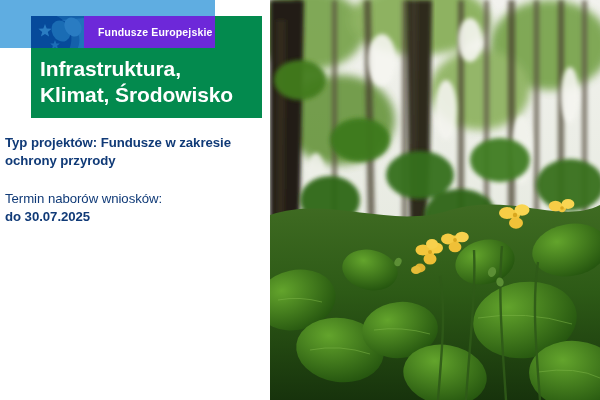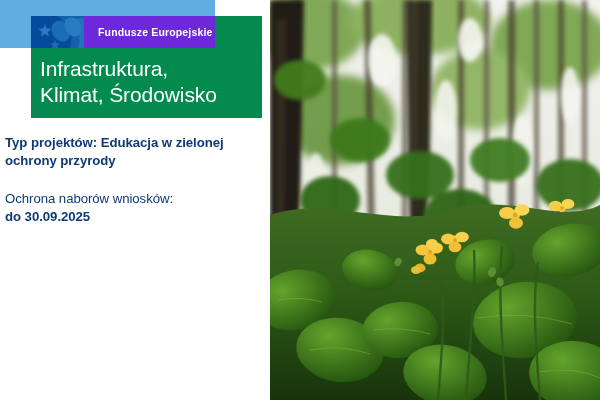--- a/index.html
+++ b/index.html
@@ -88,21 +88,21 @@
   }
 
   
   .programme-name {
     position: absolute;
     left: 40px;
     top: 56px;
     width: 225px;
     color: #ffffff;
     font-size: 21px;
-    font-weight: normal;
+    font-weight: bold;
     line-height: 1.24;
     letter-spacing: -0.1px;
     white-space: pre-line;
   }
 
   
   .body-text {
     position: absolute;
     left: 5px;
     top: 134px;
@@ -171,27 +171,27 @@
       </div>
       <div class="logo-text">Fundusze Europejskie</div>
     </div>
 
     <div class="programme-name">Infrastruktura,
 Klimat, Środowisko</div>
 
     <div class="body-text">
 
 
-      <div class="para">Typ projektów: Edukacja w zielonej
+      <div class="para">Typ projektów: Fundusze w zakresie
 ochrony przyrody</div>
 
 
       <div class="deadline-block">
-        <div class="deadline-label">Ochrona naborów wniosków:</div>
-        <div class="deadline-value">do 30.09.2025</div>
+        <div class="deadline-label">Termin naborów wniosków:</div>
+        <div class="deadline-value">do 30.07.2025</div>
       </div>
 
     </div>
   </div>
 
   <div class="photo">
     <svg viewBox="0 0 330 400" preserveAspectRatio="xMidYMid slice" aria-hidden="true">
       <defs>
         <linearGradient id="skyG" x1="0" y1="0" x2="0" y2="1">
           <stop offset="0%" stop-color="#f2f2ee"></stop>

